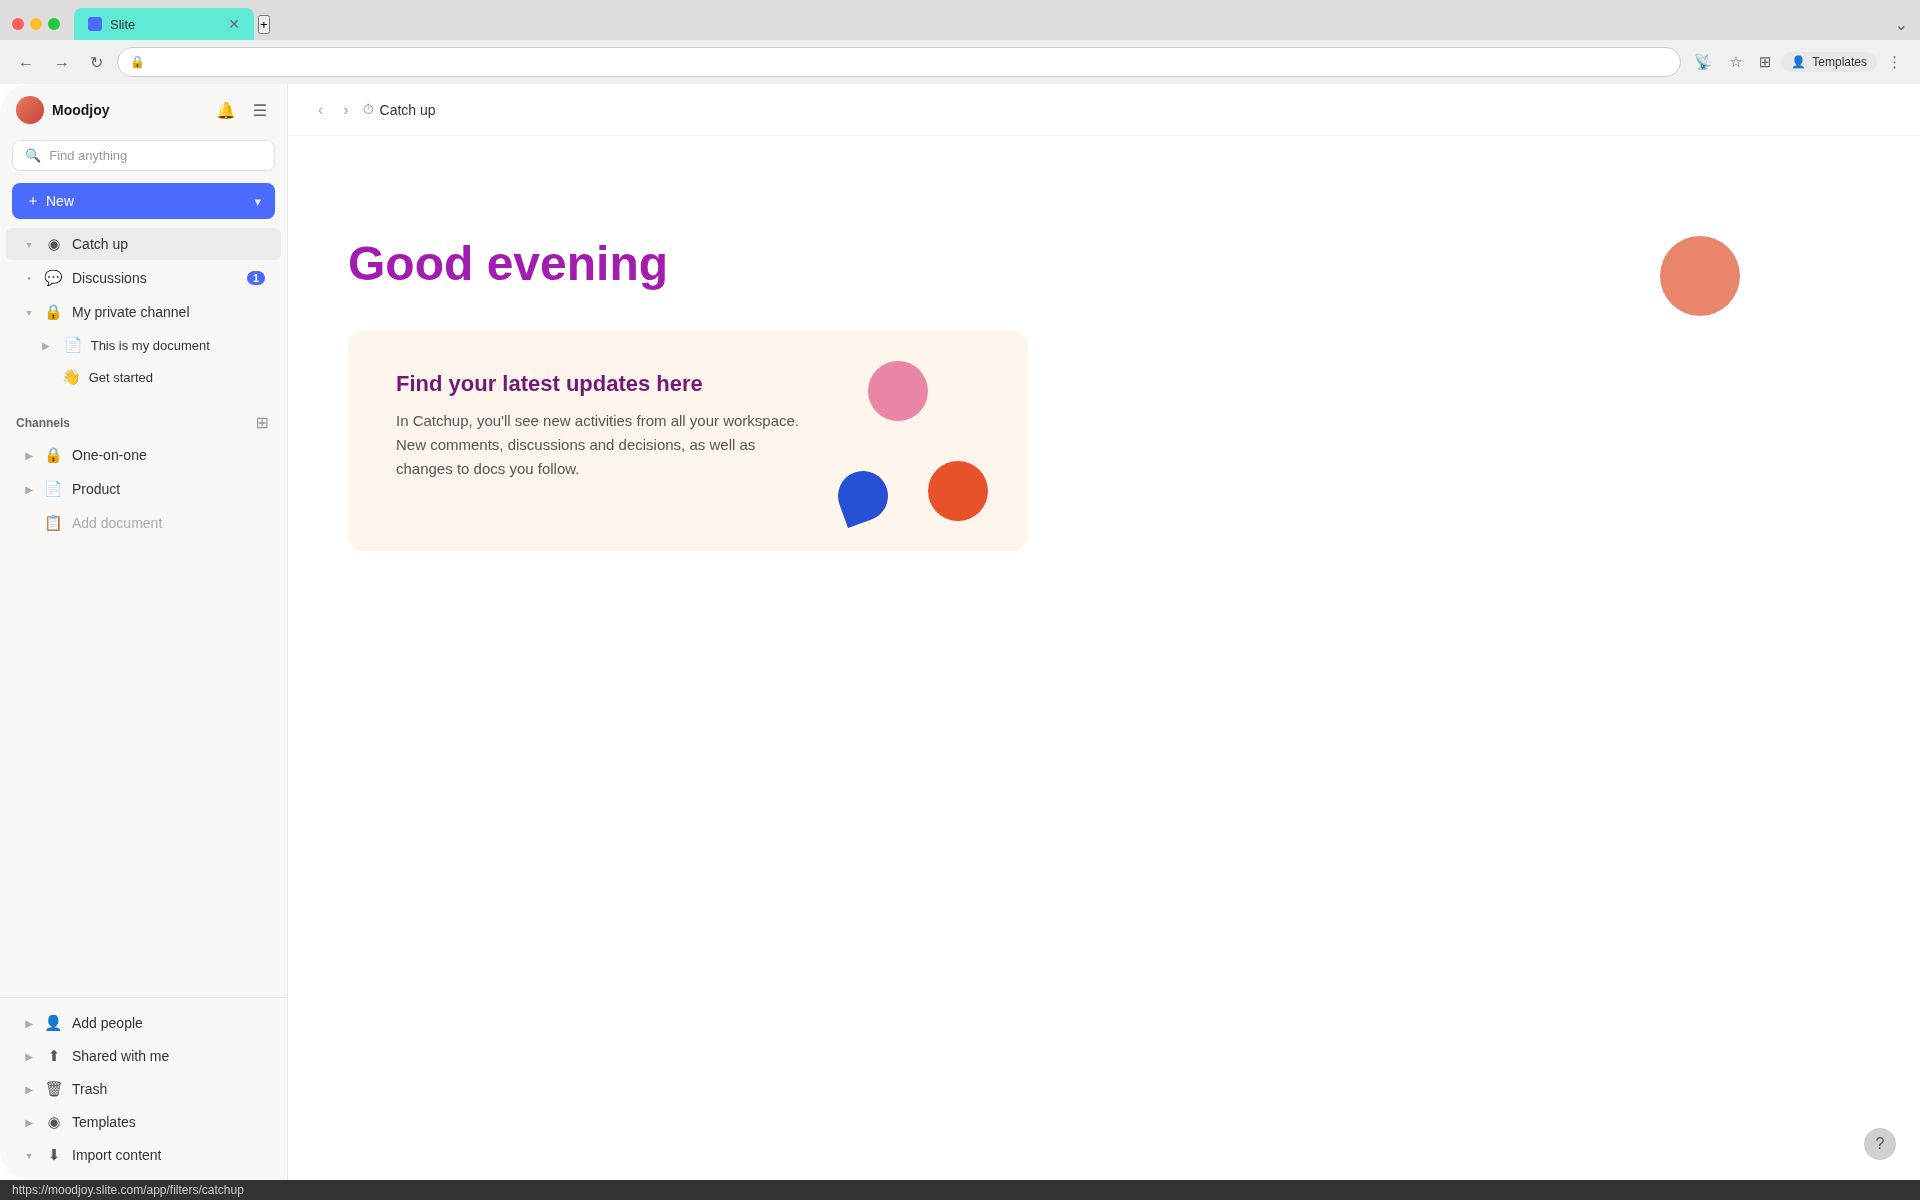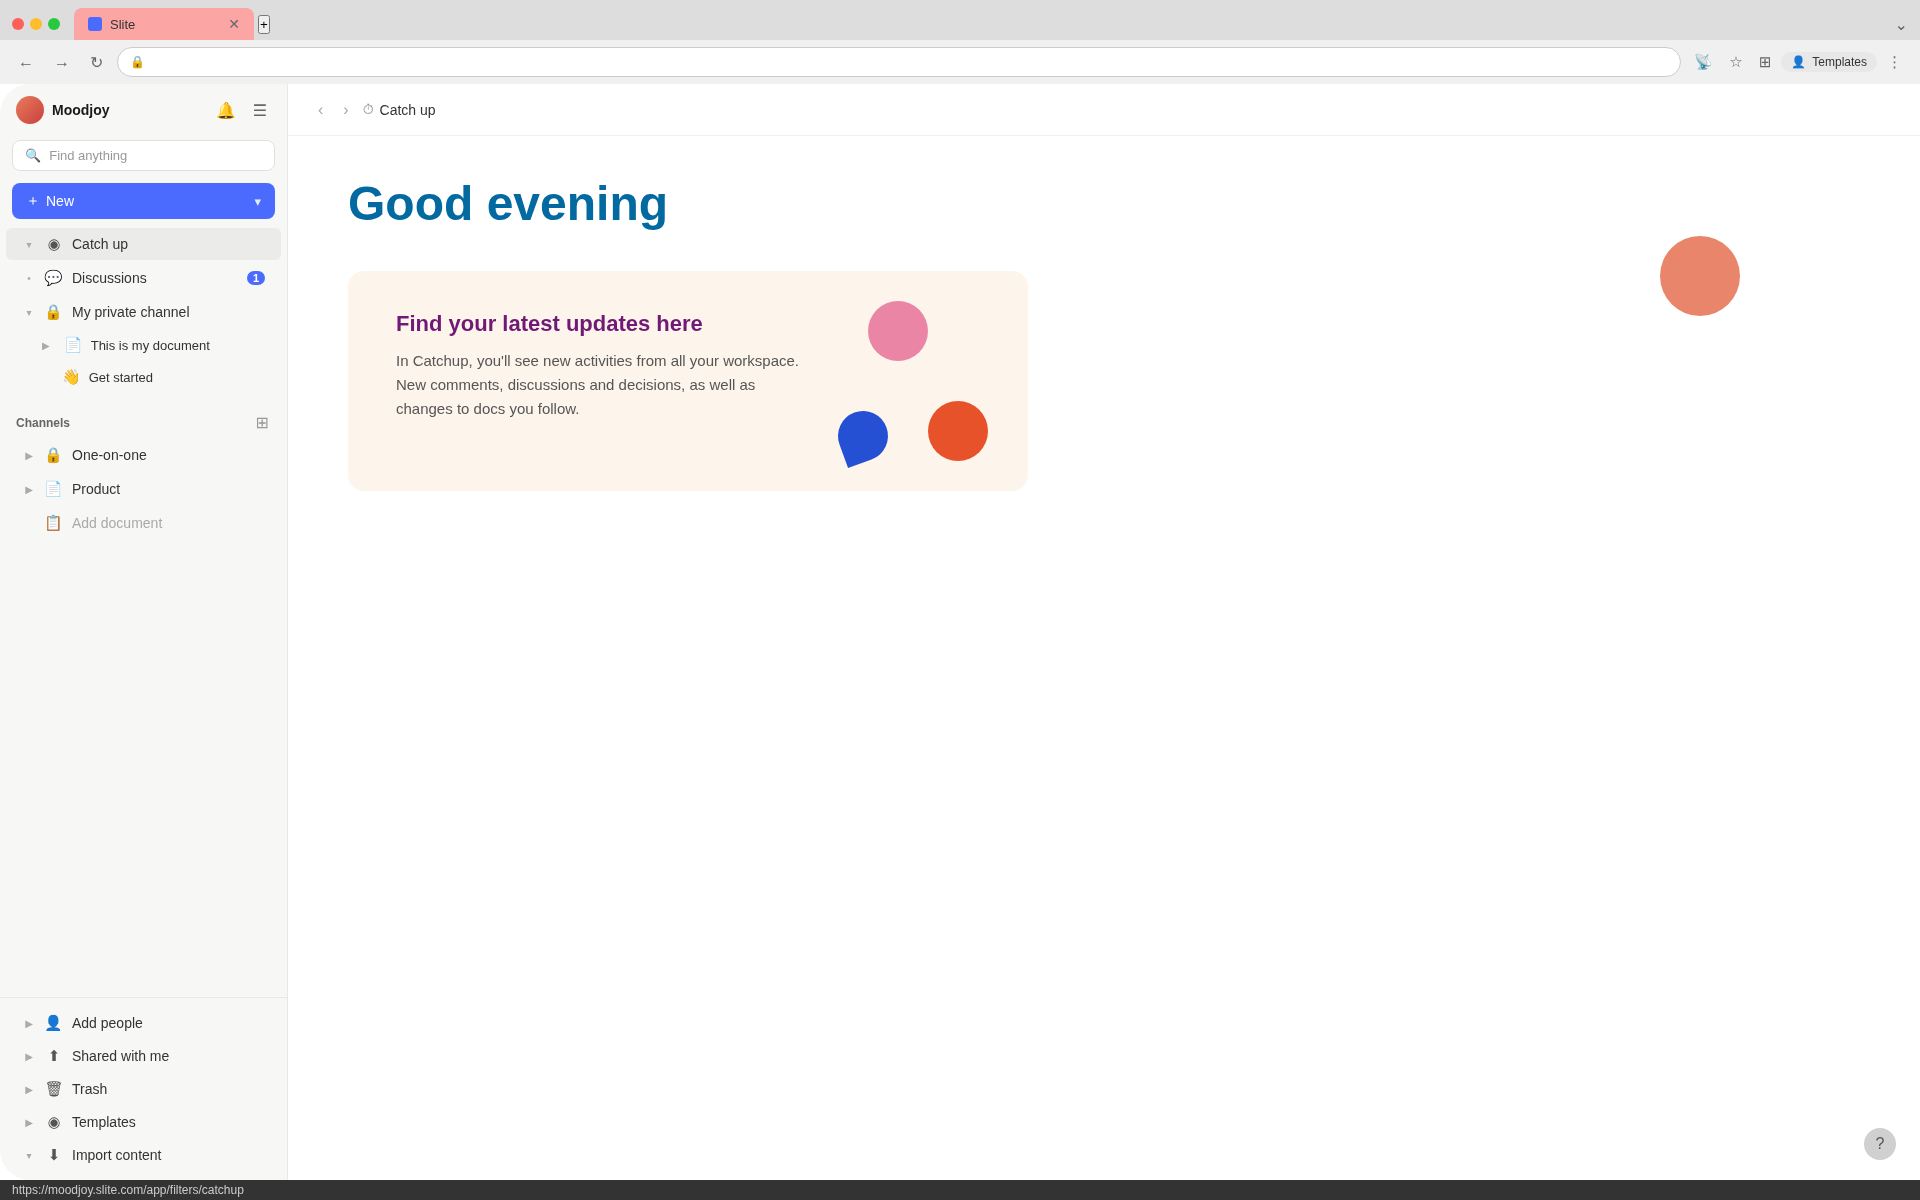--- a/index.html
+++ b/index.html
@@ -1,21 +1,21 @@
 <!DOCTYPE html>
 <html><head>
   <meta charset="utf-8">
   <style>
     * { margin: 0; padding: 0; box-sizing: border-box; }
     body { font-family: -apple-system, BlinkMacSystemFont, 'Segoe UI', sans-serif; background: #fff; display: flex; flex-direction: column; height: 100vh; overflow: hidden; }
 
     
     .browser-chrome { background: #f0f0f0; flex-shrink: 0; }
     .browser-tab-bar { display: flex; align-items: center; padding: 8px 12px 0; background: #ddd; gap: 4px; height: 40px; }
-    .browser-tab { display: flex; align-items: center; gap: 8px; background: #fca5a5; border-radius: 8px 8px 0 0; padding: 12px 14px; font-size: 13px; color: #333; height: 32px; min-width: 180px; }
+    .browser-tab { display: flex; align-items: center; gap: 8px; background: #5eead4; border-radius: 8px 8px 0 0; padding: 12px 14px; font-size: 13px; color: #333; height: 32px; min-width: 180px; }
     .browser-tab .tab-favicon { width: 14px; height: 14px; background: #4B6BFF; border-radius: 3px; flex-shrink: 0; }
     .browser-tab .tab-close { margin-left: auto; color: #666; cursor: pointer; font-size: 14px; }
     .window-controls { display: flex; gap: 6px; margin-right: 10px; }
     .wc-red { width: 12px; height: 12px; border-radius: 50%; background: #ff5f56; }
     .wc-yellow { width: 12px; height: 12px; border-radius: 50%; background: #ffbd2e; }
     .wc-green { width: 12px; height: 12px; border-radius: 50%; background: #27c93f; }
     .browser-toolbar { display: flex; align-items: center; padding: 6px 12px; background: #f0f0f0; gap: 8px; height: 44px; }
     .nav-btn { background: none; border: none; color: #666; font-size: 16px; cursor: pointer; padding: 4px 6px; border-radius: 4px; }
     .address-bar { flex: 1; display: flex; align-items: center; background: #fff; border: 1px solid #ccc; border-radius: 20px; padding: 4px 12px; gap: 8px; height: 30px; }
     .address-bar .lock-icon { color: #666; font-size: 12px; }
@@ -76,21 +76,21 @@
     .topbar { display: flex; align-items: center; padding: 12px 24px; height: 52px; border-bottom: 1px solid #f0f0f0; gap: 8px; flex-shrink: 0; }
     .topbar-nav-btn { background: none; border: none; color: #aaa; font-size: 16px; cursor: pointer; padding: 4px 6px; border-radius: 4px; }
     .topbar-breadcrumb { display: flex; align-items: center; gap: 6px; }
     .breadcrumb-icon { color: #888; font-size: 14px; }
     .breadcrumb-text { font-size: 14px; color: #333; font-weight: 500; }
 
     
     .page-content { flex: 1; overflow-y: auto; padding: 40px 60px; position: relative; }
 
     
-    .greeting { font-size: 48px; font-weight: 700; color: #0369a1; margin-bottom: 40px; }
+    .greeting { font-size: 48px; font-weight: 700; color: #a21caf; margin-top: 60px; margin-bottom: 40px; }
 
     
     .updates-card { background: #fdf5ec; border-radius: 16px; padding: 40px 48px; max-width: 680px; position: relative; overflow: hidden; min-height: 220px; }
     .updates-title { font-size: 22px; font-weight: 700; color: #701a75; margin-bottom: 12px; position: relative; z-index: 1; }
     .updates-desc { font-size: 15px; color: #555; line-height: 1.6; max-width: 420px; position: relative; z-index: 1; }
 
     
     .deco-circle { position: absolute; border-radius: 50%; }
     .deco-pink-card { width: 60px; height: 60px; background: #e8719a; opacity: 0.85; top: 30px; right: 100px; }
     .deco-orange-card { width: 60px; height: 60px; background: #e8522a; top: 130px; right: 40px; }

